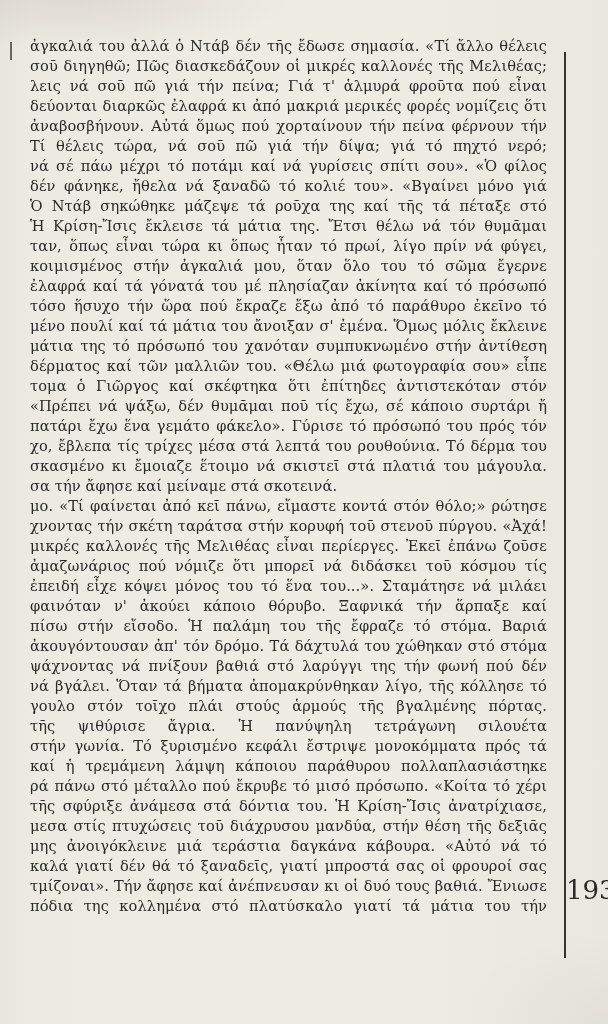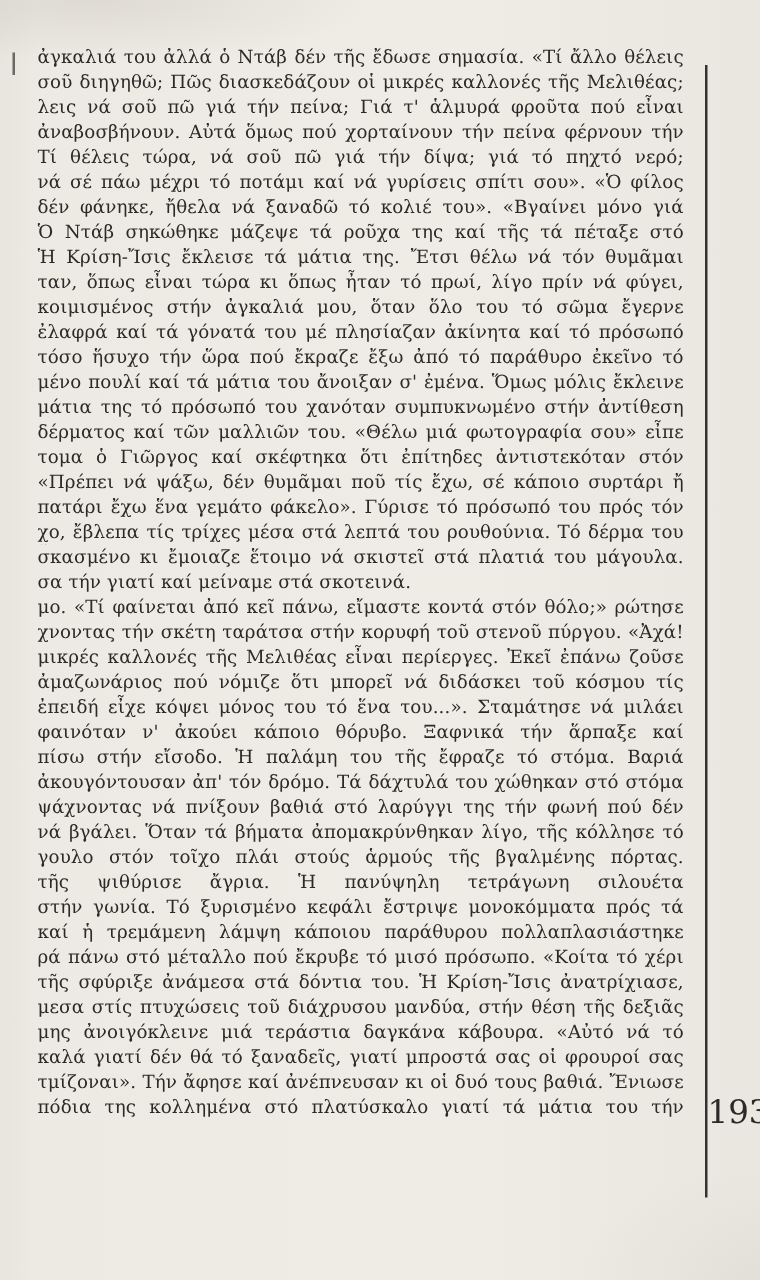--- a/index.html
+++ b/index.html
@@ -71,39 +71,40 @@
 </style>
 </head>
 <body>
 
 <div class="page">
   <div class="edge-mark"></div>
   <div class="text-block" id="text-block">
       <div class="line">ἀγκαλιά του ἀλλά ὁ Ντάβ δέν τῆς ἔδωσε σημασία. «Τί ἄλλο θέλεις νά</div>
       <div class="line">σοῦ διηγηθῶ; Πῶς διασκεδάζουν οἱ μικρές καλλονές τῆς Μελιθέας; Θέ-</div>
       <div class="line">λεις νά σοῦ πῶ γιά τήν πείνα; Γιά τ' ἁλμυρά φροῦτα πού εἶναι κολλημέ-</div>
+      <div class="line">δεύονται διαρκῶς ἐλαφρά κι ἀπό μακριά μερικές φορές νομίζεις ὅτι</div>
       <div class="line">ἀναβοσβήνουν. Αὐτά ὅμως πού χορταίνουν τήν πείνα φέρνουν τήν δίψα.</div>
       <div class="line">Τί θέλεις τώρα, νά σοῦ πῶ γιά τήν δίψα; γιά τό πηχτό νερό; Καλύτερα</div>
       <div class="line">νά σέ πάω μέχρι τό ποτάμι καί νά γυρίσεις σπίτι σου». «Ὁ φίλος σου</div>
       <div class="line">δέν φάνηκε, ἤθελα νά ξαναδῶ τό κολιέ του». «Βγαίνει μόνο γιά μένα».</div>
       <div class="line">Ὁ Ντάβ σηκώθηκε μάζεψε τά ροῦχα της καί τῆς τά πέταξε στό κρεβάτι.</div>
       <div class="line">Ἡ Κρίση-Ἴσις ἔκλεισε τά μάτια της. Ἔτσι θέλω νά τόν θυμᾶμαι σκεφτό-</div>
       <div class="line">ταν, ὅπως εἶναι τώρα κι ὅπως ἦταν τό πρωί, λίγο πρίν νά φύγει, μισο-</div>
       <div class="line">κοιμισμένος στήν ἀγκαλιά μου, ὅταν ὅλο του τό σῶμα ἔγερνε ἐπάνω μου</div>
       <div class="line">ἐλαφρά καί τά γόνατά του μέ πλησίαζαν ἀκίνητα καί τό πρόσωπό του</div>
       <div class="line">τόσο ἥσυχο τήν ὥρα πού ἔκραζε ἔξω ἀπό τό παράθυρο ἐκεῖνο τό λυπη-</div>
       <div class="line">μένο πουλί καί τά μάτια του ἄνοιξαν σ' ἐμένα. Ὅμως μόλις ἔκλεινε τά</div>
       <div class="line">μάτια της τό πρόσωπό του χανόταν συμπυκνωμένο στήν ἀντίθεση τοῦ</div>
       <div class="line">δέρματος καί τῶν μαλλιῶν του. «Θέλω μιά φωτογραφία σου» εἶπε ἀπό-</div>
       <div class="line">τομα ὁ Γιῶργος καί σκέφτηκα ὅτι ἐπίτηδες ἀντιστεκόταν στόν ὕπνο.</div>
       <div class="line">«Πρέπει νά ψάξω, δέν θυμᾶμαι ποῦ τίς ἔχω, σέ κάποιο συρτάρι ἤ στό</div>
       <div class="line">πατάρι ἔχω ἕνα γεμάτο φάκελο». Γύρισε τό πρόσωπό του πρός τόν τοῖ-</div>
       <div class="line">χο, ἔβλεπα τίς τρίχες μέσα στά λεπτά του ρουθούνια. Τό δέρμα του ἦταν</div>
       <div class="line">σκασμένο κι ἔμοιαζε ἕτοιμο νά σκιστεῖ στά πλατιά του μάγουλα. Ἔσβη-</div>
-      <div class="line short">σα τήν γιατί καί μείναμε στά σκοτεινά.</div>
+      <div class="line short">σα τήν ἄφησε καί μείναμε στά σκοτεινά.</div>
       <div class="line">μο. «Τί φαίνεται ἀπό κεῖ πάνω, εἴμαστε κοντά στόν θόλο;» ρώτησε δεί-</div>
       <div class="line">χνοντας τήν σκέτη ταράτσα στήν κορυφή τοῦ στενοῦ πύργου. «Ἀχά! οἱ</div>
       <div class="line">μικρές καλλονές τῆς Μελιθέας εἶναι περίεργες. Ἐκεῖ ἐπάνω ζοῦσε ἕνας</div>
       <div class="line">ἀμαζωνάριος πού νόμιζε ὅτι μπορεῖ νά διδάσκει τοῦ κόσμου τίς τρέλες</div>
       <div class="line">ἐπειδή εἶχε κόψει μόνος του τό ἕνα του...». Σταμάτησε νά μιλάει καί</div>
       <div class="line">φαινόταν ν' ἀκούει κάποιο θόρυβο. Ξαφνικά τήν ἅρπαξε καί χώθηκαν</div>
       <div class="line">πίσω στήν εἴσοδο. Ἡ παλάμη του τῆς ἔφραζε τό στόμα. Βαριά βήματα</div>
       <div class="line">ἀκουγόντουσαν ἀπ' τόν δρόμο. Τά δάχτυλά του χώθηκαν στό στόμα της,</div>
       <div class="line">ψάχνοντας νά πνίξουν βαθιά στό λαρύγγι της τήν φωνή πού δέν σκόπευε</div>
       <div class="line">νά βγάλει. Ὅταν τά βήματα ἀπομακρύνθηκαν λίγο, τῆς κόλλησε τό μά-</div>

